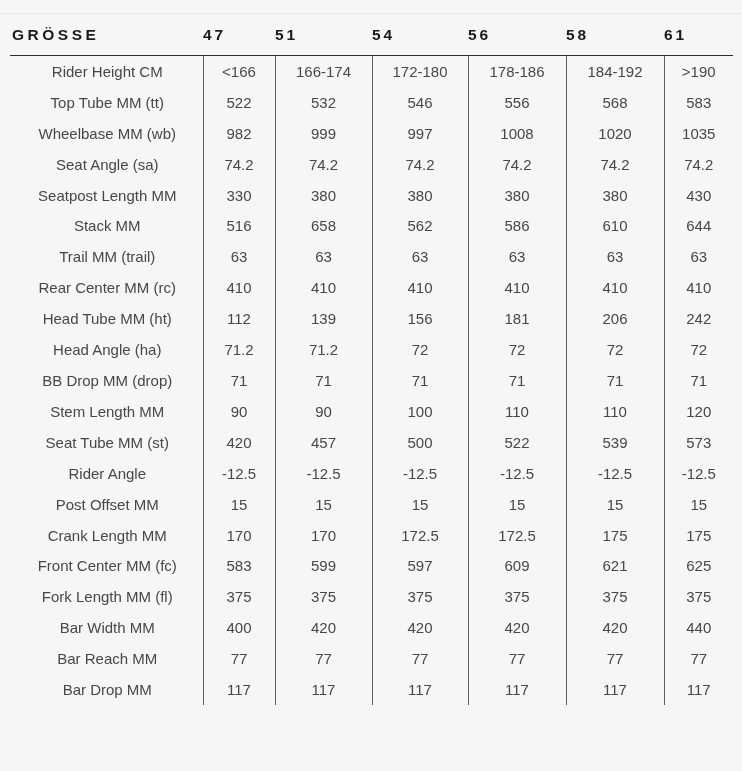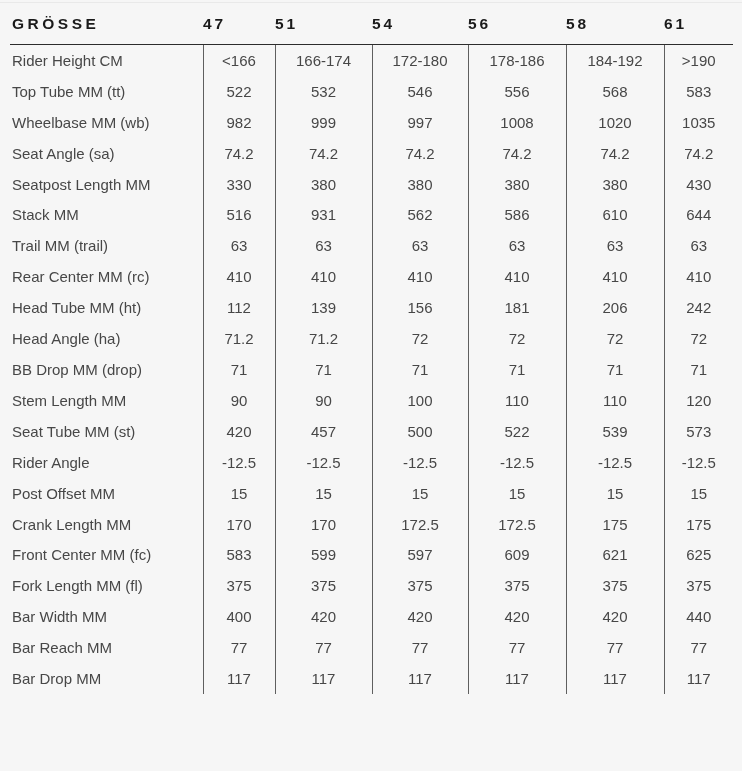--- a/index.html
+++ b/index.html
@@ -10,21 +10,21 @@
     width: 742px;
     height: 771px;
     background: #f6f6f6;
     font-family: "Liberation Sans", sans-serif;
     overflow: hidden;
   }
   .page {
     width: 742px;
     height: 565px;
     box-sizing: border-box;
-    padding-top: 2px;
+    padding-top: 13px;
   }
   .top-rule {
     width: 742px;
     height: 0;
     border-top: 1px solid #e9e9e9;
   }
   table.geometry {
     border-collapse: collapse;
     table-layout: fixed;
     width: 723px;
@@ -58,21 +58,21 @@
   }
   tbody td {
     height: 30.91px;
     font-size: 15px;
     font-weight: normal;
     color: #474747;
     vertical-align: middle;
     padding: 0;
   }
   td.label-td {
-    text-align: left;
+    text-align: center;
     padding-left: 2px;
     margin-left: 24px;
   }
   td.value-td {
     text-align: center;
     border-left: 1px solid #5f5f5f;
   }
 </style>
 </head>
 <body>
@@ -145,21 +145,21 @@
           <td class="value-td">330</td>
           <td class="value-td">380</td>
           <td class="value-td">380</td>
           <td class="value-td">380</td>
           <td class="value-td">380</td>
           <td class="value-td">430</td>
         </tr>
         <tr>
           <td class="label-td">Stack MM</td>
           <td class="value-td">516</td>
-          <td class="value-td">931</td>
+          <td class="value-td">658</td>
           <td class="value-td">562</td>
           <td class="value-td">586</td>
           <td class="value-td">610</td>
           <td class="value-td">644</td>
         </tr>
         <tr>
           <td class="label-td">Trail MM (trail)</td>
           <td class="value-td">63</td>
           <td class="value-td">63</td>
           <td class="value-td">63</td>

